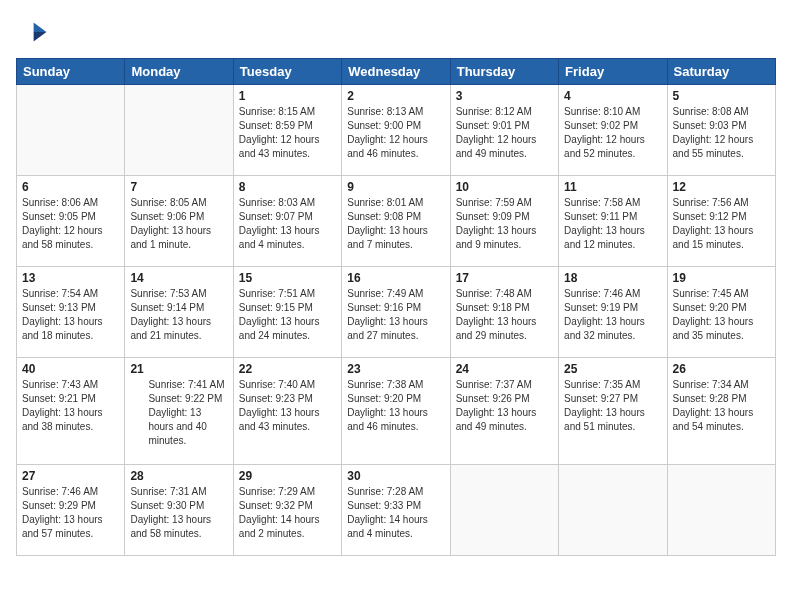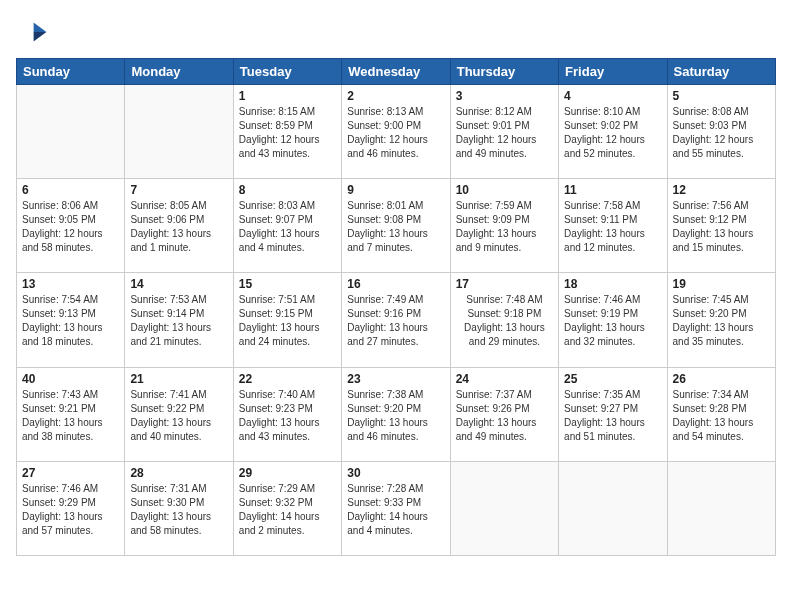--- a/index.html
+++ b/index.html
@@ -227,21 +227,21 @@
 Daylight: 13 hours and 24 minutes.</div>
           </td>
           <td>
             <span class="day-num">16</span>
             <div class="day-info" style="white-space: pre-line;">Sunrise: 7:49 AM
 Sunset: 9:16 PM
 Daylight: 13 hours and 27 minutes.</div>
           </td>
           <td>
             <span class="day-num">17</span>
-            <div class="day-info" style="white-space: pre-line; text-align: center;">Sunrise: 7:48 AM
+            <div class="day-info" style="white-space: pre-line;">Sunrise: 7:48 AM
 Sunset: 9:18 PM
 Daylight: 13 hours and 29 minutes.</div>
           </td>
           <td>
             <span class="day-num">18</span>
             <div class="day-info" style="white-space: pre-line;">Sunrise: 7:46 AM
 Sunset: 9:19 PM
 Daylight: 13 hours and 32 minutes.</div>
           </td>
           <td>
@@ -253,21 +253,21 @@
         </tr>
         <tr>
           <td>
             <span class="day-num">40</span>
             <div class="day-info" style="white-space: pre-line;">Sunrise: 7:43 AM
 Sunset: 9:21 PM
 Daylight: 13 hours and 38 minutes.</div>
           </td>
           <td>
             <span class="day-num">21</span>
-            <div class="day-info" style="white-space: pre-line;">Sunrise: 7:41 AM
+            <div class="day-info" style="white-space: pre-line; margin-left: 18px;">Sunrise: 7:41 AM
 Sunset: 9:22 PM
 Daylight: 13 hours and 40 minutes.</div>
           </td>
           <td>
             <span class="day-num">22</span>
             <div class="day-info" style="white-space: pre-line;">Sunrise: 7:40 AM
 Sunset: 9:23 PM
 Daylight: 13 hours and 43 minutes.</div>
           </td>
           <td>

